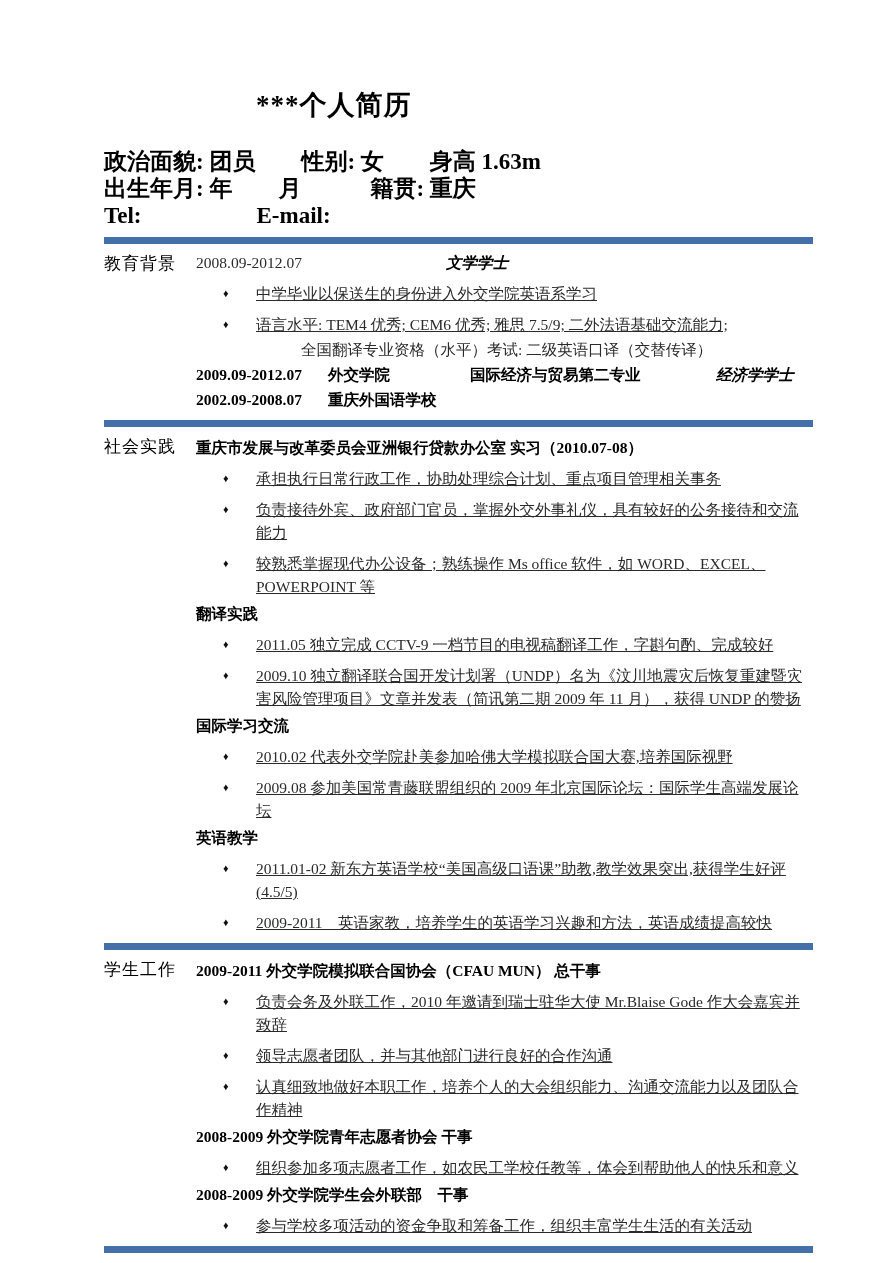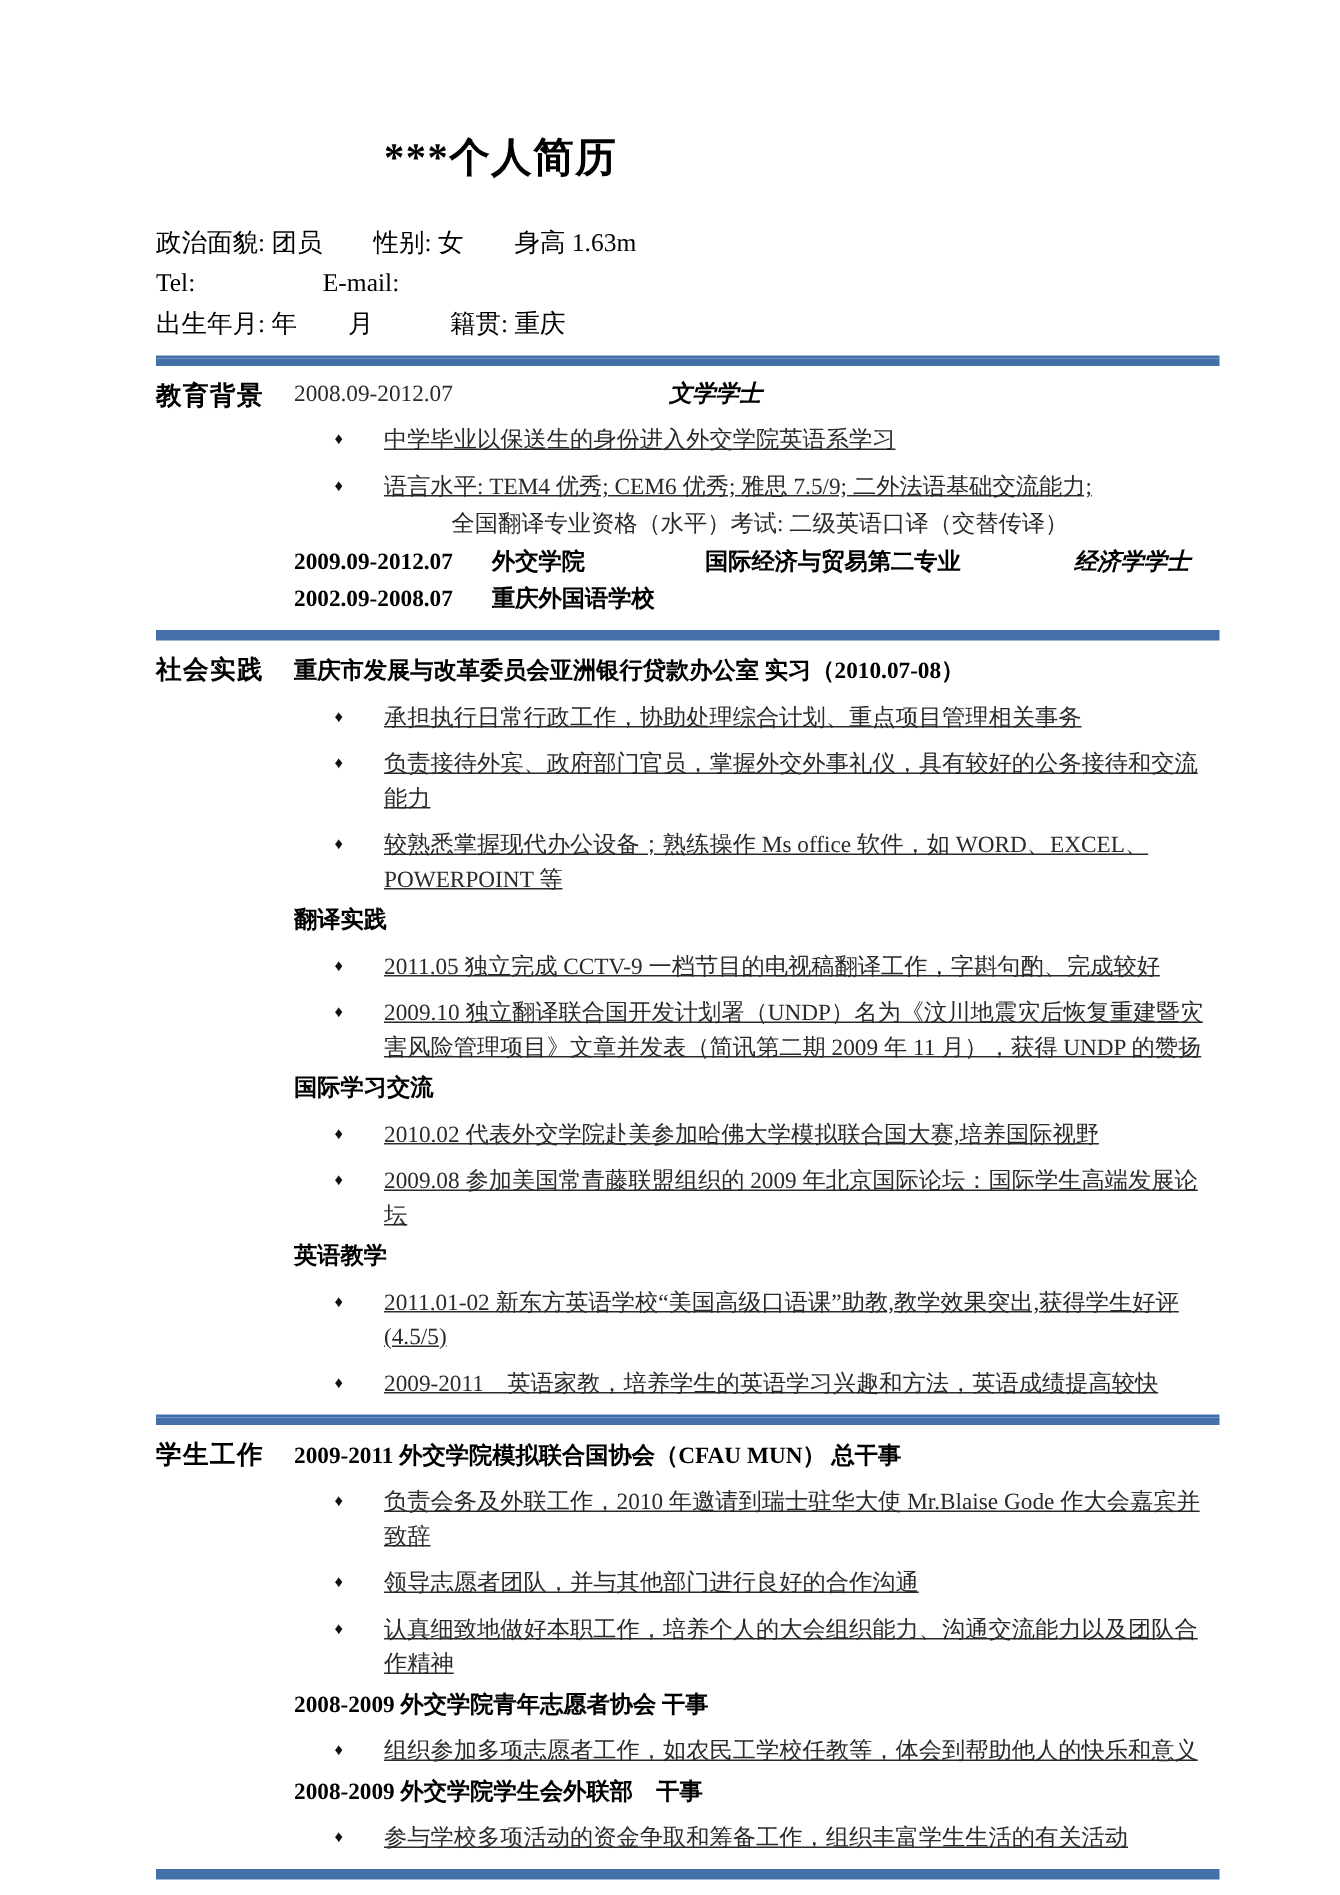--- a/index.html
+++ b/index.html
@@ -10,31 +10,31 @@
     font-family:"Liberation Serif","DejaVu Serif",serif;
     color:var(--ink);
   }
   .page{width:100%;height:100%;padding:88px 80px 0 104px;}
   .title{
     font-size:27px;font-weight:bold;color:var(--bold-ink);
     margin:0 0 26px 152px;letter-spacing:1px;line-height:34px;
   }
   .personal{margin-bottom:8px;}
   .info-line{
-    font-size:17px;font-weight:normal;color:var(--bold-ink);
+    font-size:23px;font-weight:bold;color:var(--bold-ink);
     line-height:27px;white-space:pre-wrap;
   }
   .divider{
     height:2px;
     border-top:2px solid var(--blue);
     border-bottom:5px solid var(--blue);
   }
   .section{display:flex;padding:5px 0 9px 0;}
   .section-label{
-    flex:0 0 92px;font-size:17px;font-weight:bold;color:var(--bold-ink);
+    flex:0 0 92px;font-size:17px;font-weight:normal;color:var(--bold-ink);
     padding-top:3px;letter-spacing:1px;
   }
   .section-content{flex:1;font-size:15.5px;}
   .blk{line-height:23px;}
   .heading{font-weight:bold;color:var(--bold-ink);margin-top:4px;}
   .bullet{display:flex;margin-top:8px;}
   .glyph{flex:0 0 60px;padding-left:27px;font-size:11px;color:#111;line-height:23px;}
   .btext{flex:1;text-decoration:underline;}
   .indent{padding-left:105px;margin-top:2px;}
   .cols{display:flex;margin-top:2px;}
@@ -46,22 +46,22 @@
   .c-degree{flex:1;font-style:italic;}
   .bold{font-weight:bold;color:var(--bold-ink);}
 </style>
 </head>
 <body>
 
 <div class="page">
   <h1 class="title">***个人简历</h1>
   <div class="personal" id="personal">
       <div class="info-line">政治面貌: 团员　　性别: 女　　身高 1.63m</div>
+      <div class="info-line">出生年月: 年　　月　　　籍贯: 重庆</div>
       <div class="info-line">Tel:　　　　　E-mail:</div>
-      <div class="info-line">出生年月: 年　　月　　　籍贯: 重庆</div>
     </div>
   <div id="sections">
       <div class="divider"></div>
       <div class="section">
         <div class="section-label">教育背景</div>
         <div class="section-content">
           <div class="blk cols">
             <span class="cell c-date-wide">2008.09-2012.07</span>
             <span class="cell c-degree bold">文学学士</span>
           </div>

